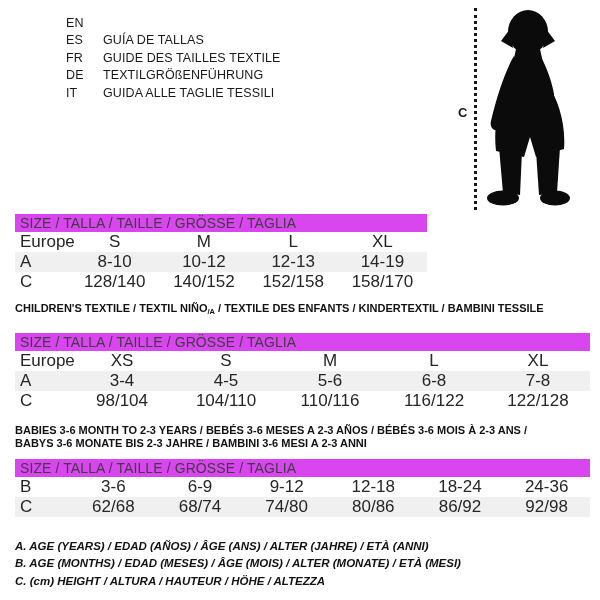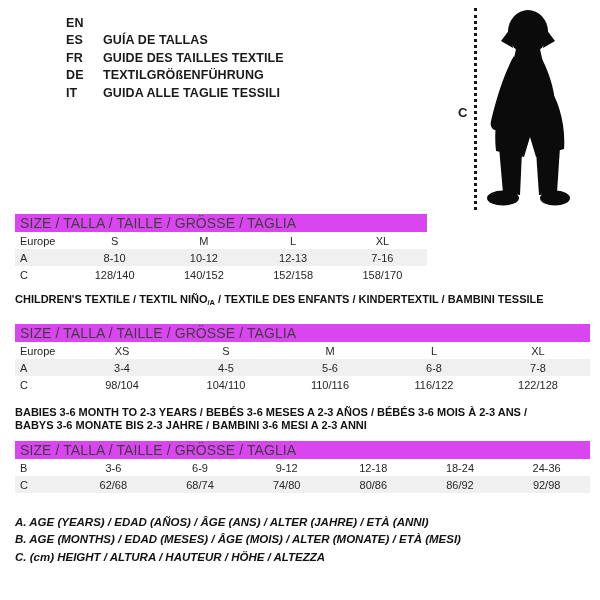--- a/index.html
+++ b/index.html
@@ -7,21 +7,21 @@
   body {
     position: relative;
     background: #ffffff;
     font-family: "Liberation Sans", sans-serif;
     color: #1a1a1a;
     overflow: hidden;
   }
 
   
   .langs { position: absolute; top: 15px; left: 22px; }
-  .lang-row { display: flex; line-height: 17.4px; font-weight: 700; font-size: 12.5px; letter-spacing: .1px; padding-left: 44px; }
+  .lang-row { display: flex; line-height: 17.4px; font-weight: 400; font-size: 12.5px; letter-spacing: .1px; padding-left: 44px; }
   .lang-code { width: 37px; }
 
   
   .figure { position: absolute; left: 450px; top: 5px; width: 148px; height: 210px; }
   .measure-label { position: absolute; left: 8px; top: 100px; font-weight: 700; font-size: 13px; }
   .measure-line { position: absolute; left: 24px; top: 3px; height: 202px; border-left: 3px dotted #161616; }
   .baby-svg { position: absolute; left: 34px; top: 4px; }
 
   
   .main { position: absolute; left: 15px; top: 214px; width: 575px; }
@@ -31,21 +31,21 @@
   }
   .title-junior { margin-bottom: 11px; }
   .title-children { margin-top: 10px; margin-bottom: 15px; }
   .title-babies { margin-top: 13px; margin-bottom: 9px; }
   .subscript { font-size: 7.5px; vertical-align: -2px; }
 
   table.size-table { border-collapse: collapse; table-layout: fixed; }
   table.junior { width: 412px; }
   table.wide { width: 575px; }
   .size-table td {
-    font-size: 11px; color: #262626; text-align: center;
+    font-size: 17px; color: #262626; text-align: center;
     height: 17px; padding: 0; vertical-align: middle; white-space: nowrap;
   }
   .size-table tr.size-bar td {
     background: #d946ef; color: #3e3e3e; text-align: left;
     padding-left: 5px; height: 18px; font-size: 14px; letter-spacing: .1px;
   }
   .size-table td.rowlabel { text-align: left; padding-left: 5px; }
   .size-table tr.shaded td { background: #f0f0f0; }
   col.label-col { width: 55px; }
 
@@ -117,21 +117,21 @@
       <td>S</td>
       <td>M</td>
       <td>L</td>
       <td>XL</td>
     </tr>
     <tr class="shaded">
       <td class="rowlabel">A</td>
       <td>8-10</td>
       <td>10-12</td>
       <td>12-13</td>
-      <td>7-16</td>
+      <td>14-19</td>
     </tr>
     <tr>
       <td class="rowlabel">C</td>
       <td>128/140</td>
       <td>140/152</td>
       <td>152/158</td>
       <td>158/170</td>
     </tr>
   </tbody>
     </table>

